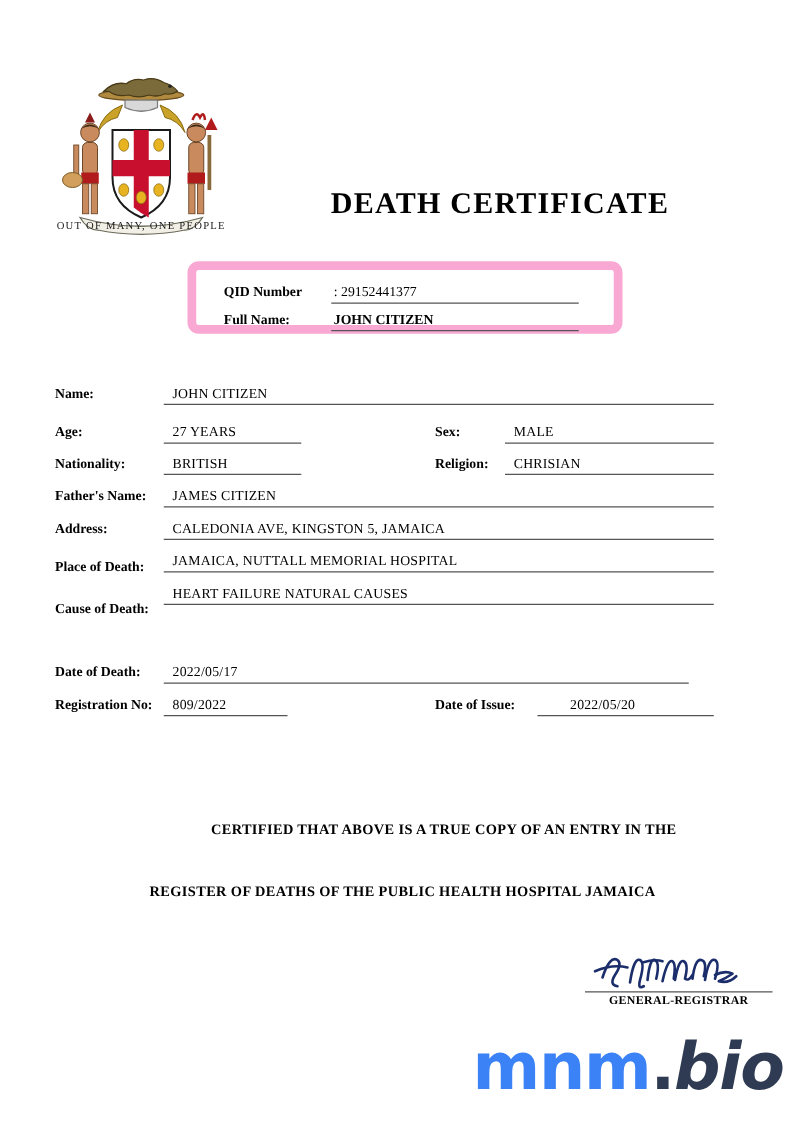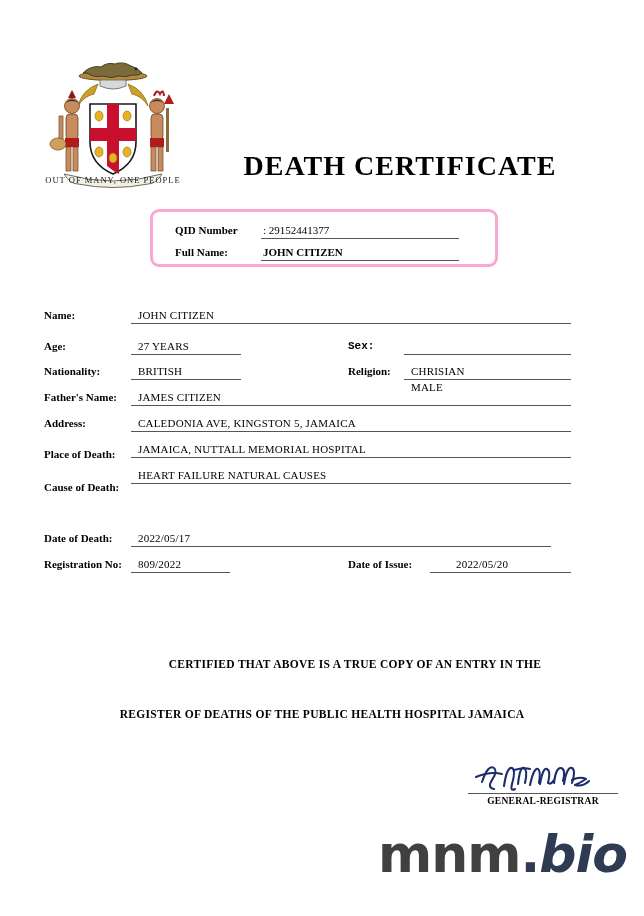--- a/index.html
+++ b/index.html
@@ -44,33 +44,33 @@
     font-weight: bold;
     letter-spacing: 2px;
     font-family: "Liberation Serif", serif;
   }
   .doc-subtitle {
     position: absolute;
     left: 190px;
     top: 150px;
     width: 420px;
     text-align: center;
-    font-size: 28px;
+    font-size: 24px;
     font-weight: bold;
     letter-spacing: 1px;
   }
 
   
   .qid-box {
     position: absolute;
     left: 150px;
     top: 209px;
     width: 348px;
     height: 58px;
-    border: 3px solid #f9a8d4;
+    border: 7px solid #f9a8d4;
     border-radius: 9px;
     box-sizing: border-box;
   }
   .qid-row {
     position: absolute;
     font-size: 11px;
   }
   .qid-label {
     font-weight: bold;
     font-size: 11px;
@@ -142,21 +142,21 @@
   
   .logo {
     position: absolute;
     left: 378px;
     top: 824px;
     font-family: "DejaVu Sans", sans-serif;
     font-size: 52px;
     font-weight: bold;
     letter-spacing: -1px;
   }
-  .logo .mnm { color: #404040; }
+  .logo .mnm { color: #3b82f6; }
   .logo .dot { color: #2f3b52; }
   .logo .bio { color: #2f3b52; font-style: italic; }
 </style>
 </head>
 <body>
 
 <div class="page">
 
   <div class="crest">
     <svg viewBox="0 0 150 148" width="150" height="148" xmlns="http://www.w3.org/2000/svg">
@@ -228,22 +228,22 @@
   </div>
 
   <div class="field-label" style="left:44px; top:309px;">Name:</div>
   <div class="field-value" style="left:138px; top:309px;">JOHN CITIZEN</div>
   <div class="field-line" style="left:131px; top:323px; width:440px;"></div>
 
   <div class="field-label" style="left:44px; top:340px;">Age:</div>
   <div class="field-value" style="left:138px; top:340px;">27 YEARS</div>
   <div class="field-line" style="left:131px; top:354px; width:110px;"></div>
 
-  <div class="field-label" style="left:348px; top:340px;font-family:Liberation Mono, monospace;">Sex:</div>
-  <div class="field-value" style="left:411px; top:340px;margin-top:41px;">MALE</div>
+  <div class="field-label" style="left:348px; top:340px;">Sex:</div>
+  <div class="field-value" style="left:411px; top:340px;">MALE</div>
   <div class="field-line" style="left:404px; top:354px; width:167px;"></div>
 
   <div class="field-label" style="left:44px; top:365px;">Nationality:</div>
   <div class="field-value" style="left:138px; top:365px;">BRITISH</div>
   <div class="field-line" style="left:131px; top:379px; width:110px;"></div>
 
   <div class="field-label" style="left:348px; top:365px;">Religion:</div>
   <div class="field-value" style="left:411px; top:365px;text-align:center;">CHRISIAN</div>
   <div class="field-line" style="left:404px; top:379px; width:167px;"></div>
 

